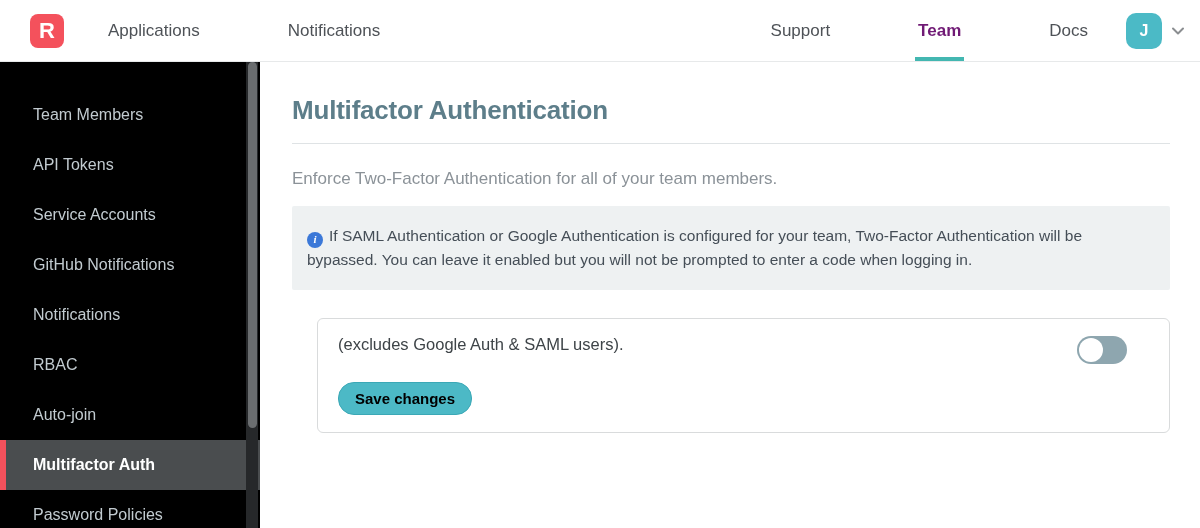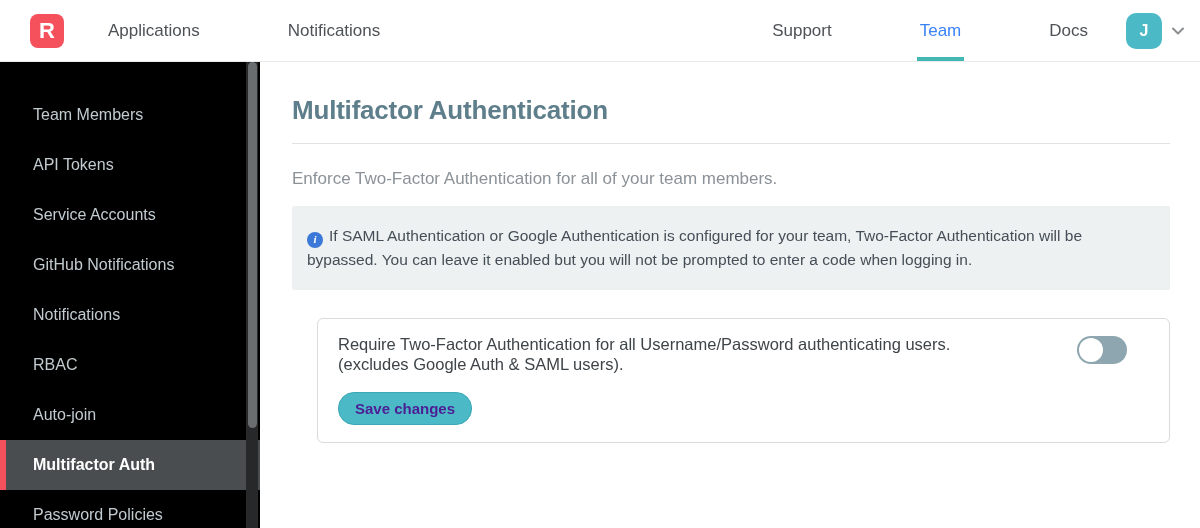--- a/index.html
+++ b/index.html
@@ -22,21 +22,21 @@
     align-self:center; cursor:pointer;
   }
   .nav-group { display:flex; align-items:stretch;gap:44px; }
   .nav-left { margin-left:22px; }
   .nav-right { margin-left:auto; }
   .nav-link {
     display:flex; align-items:center; padding:0 22px;
     font-size:17px; color:#4e5257; cursor:pointer; position:relative;
     white-space:nowrap;
   }
-  .nav-link.active { font-weight:normal; color:#3b82f6; }
+  .nav-link.active { font-weight:bold; color:#701a75; }
   .nav-link.active::after {
     content:""; position:absolute; left:19px; right:19px; bottom:0;
     height:4px; background:#43b7b1;
   }
   .user-menu { display:flex; align-items:center; margin-left:16px; cursor:pointer; }
   .avatar {
     width:36px; height:36px; border-radius:10px; background:#4bbac6;
     color:#fff; font-size:16px; font-weight:bold;
     display:flex; align-items:center; justify-content:center;
   }
@@ -99,21 +99,21 @@
     position:relative; flex-shrink:0; margin:2px 22px 0 20px; cursor:pointer;
   }
   .toggle .knob {
     position:absolute; top:2px; width:24px; height:24px; border-radius:50%;
     background:#fff;
   }
   .toggle.off .knob { left:2px; }
   .save-btn {
     margin-top:18px; display:inline-block;
     background:#4cb9c6; border:1px solid #3ba8b6; border-radius:16px;
-    color:#4c1d95; font-weight:bold; font-size:15px; line-height:1;
+    color:#000000; font-weight:bold; font-size:15px; line-height:1;
     padding:8px 16px; cursor:pointer; font-family:"Liberation Sans", sans-serif;
   }
 </style>
 </head>
 <body>
 
 <header class="navbar">
   <div class="logo">R</div>
 
   <nav class="nav-group nav-left">
@@ -190,21 +190,20 @@
 
     <p class="subtitle">Enforce Two-Factor Authentication for all of your team members.</p>
 
     <div class="alert">
       <span class="info-icon">i</span><span>If SAML Authentication or Google Authentication is configured for your team, Two-Factor Authentication will be bypassed. You can leave it enabled but you will not be prompted to enter a code when logging in.</span>
     </div>
 
     <section class="card">
       <div class="card-top">
         <div class="card-text">
-          <div>Require Two-Factor Authentication for all Username/Password authenticating users.</div>
           <div>(excludes Google Auth &amp; SAML users).</div>
         </div>
         <div class="toggle off">
           <div class="knob"></div>
         </div>
       </div>
       <button class="save-btn">Save changes</button>
     </section>
   </main>
 </div>

